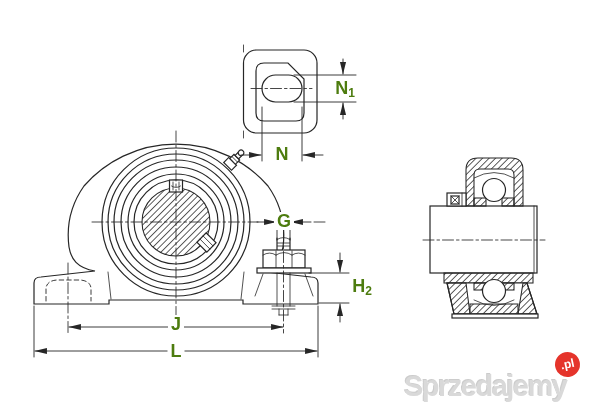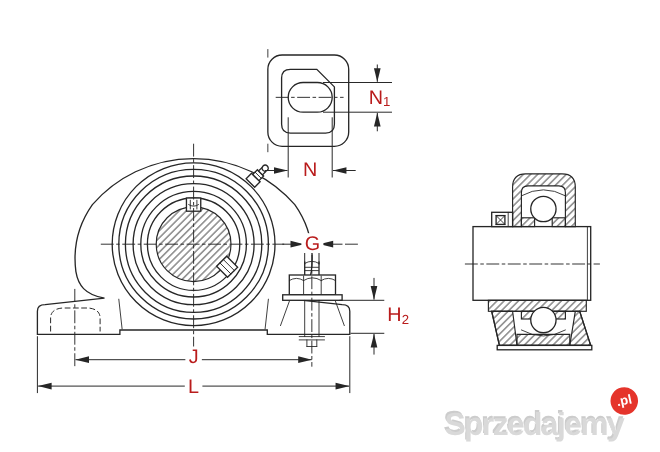--- a/index.html
+++ b/index.html
@@ -7,21 +7,21 @@
   .stage{position:relative;width:600px;height:411px;background:#fff;overflow:hidden;}
   svg{position:absolute;left:0;top:0;}
   .s{stroke:var(--line,#262626);stroke-width:1.2;fill:none;stroke-linecap:round;}
   .thin{stroke-width:0.8;}
   .wf{fill:#fff;stroke:var(--line,#262626);stroke-width:1.2;}
   .hz{fill:url(#hatch);stroke:var(--line,#262626);stroke-width:1.05;}
   .cl{stroke-dasharray:11 3 2.5 3;stroke-width:0.85;}
   .hid{stroke-dasharray:4.5 3;stroke-width:0.9;}
   .dim{stroke-width:0.9;}
   .dim-lbl{position:absolute;transform:translate(-50%,-50%);font-family:"Liberation Sans",sans-serif;
-    font-weight:normal;font-size:18px;color:#b91c1c;line-height:1;white-space:nowrap;z-index:3;}
+    font-weight:bold;font-size:18px;color:#4d7c0f;line-height:1;white-space:nowrap;z-index:3;}
   .dim-lbl sub{font-size:12px;vertical-align:-22%;}
   .bgw{background:#fff;padding:0 3px;}
   .wm{position:absolute;left:400px;top:350px;width:195px;height:55px;z-index:2;}
   .wm-text{position:absolute;left:4px;top:20px;font-weight:bold;font-size:29px;letter-spacing:-1.5px;
     color:var(--wm,#d9d9d9);text-shadow:1px 2px 0 #ffffff,-1px -1px 0 #cccccc;}
   .wm-badge{position:absolute;left:155px;top:2px;width:25px;height:25px;border-radius:50%;
     background:var(--badge,#e5342b);color:#fff;font-weight:bold;font-size:12px;line-height:25px;
     text-align:center;transform:rotate(-12deg);}
 </style>
 </head>

